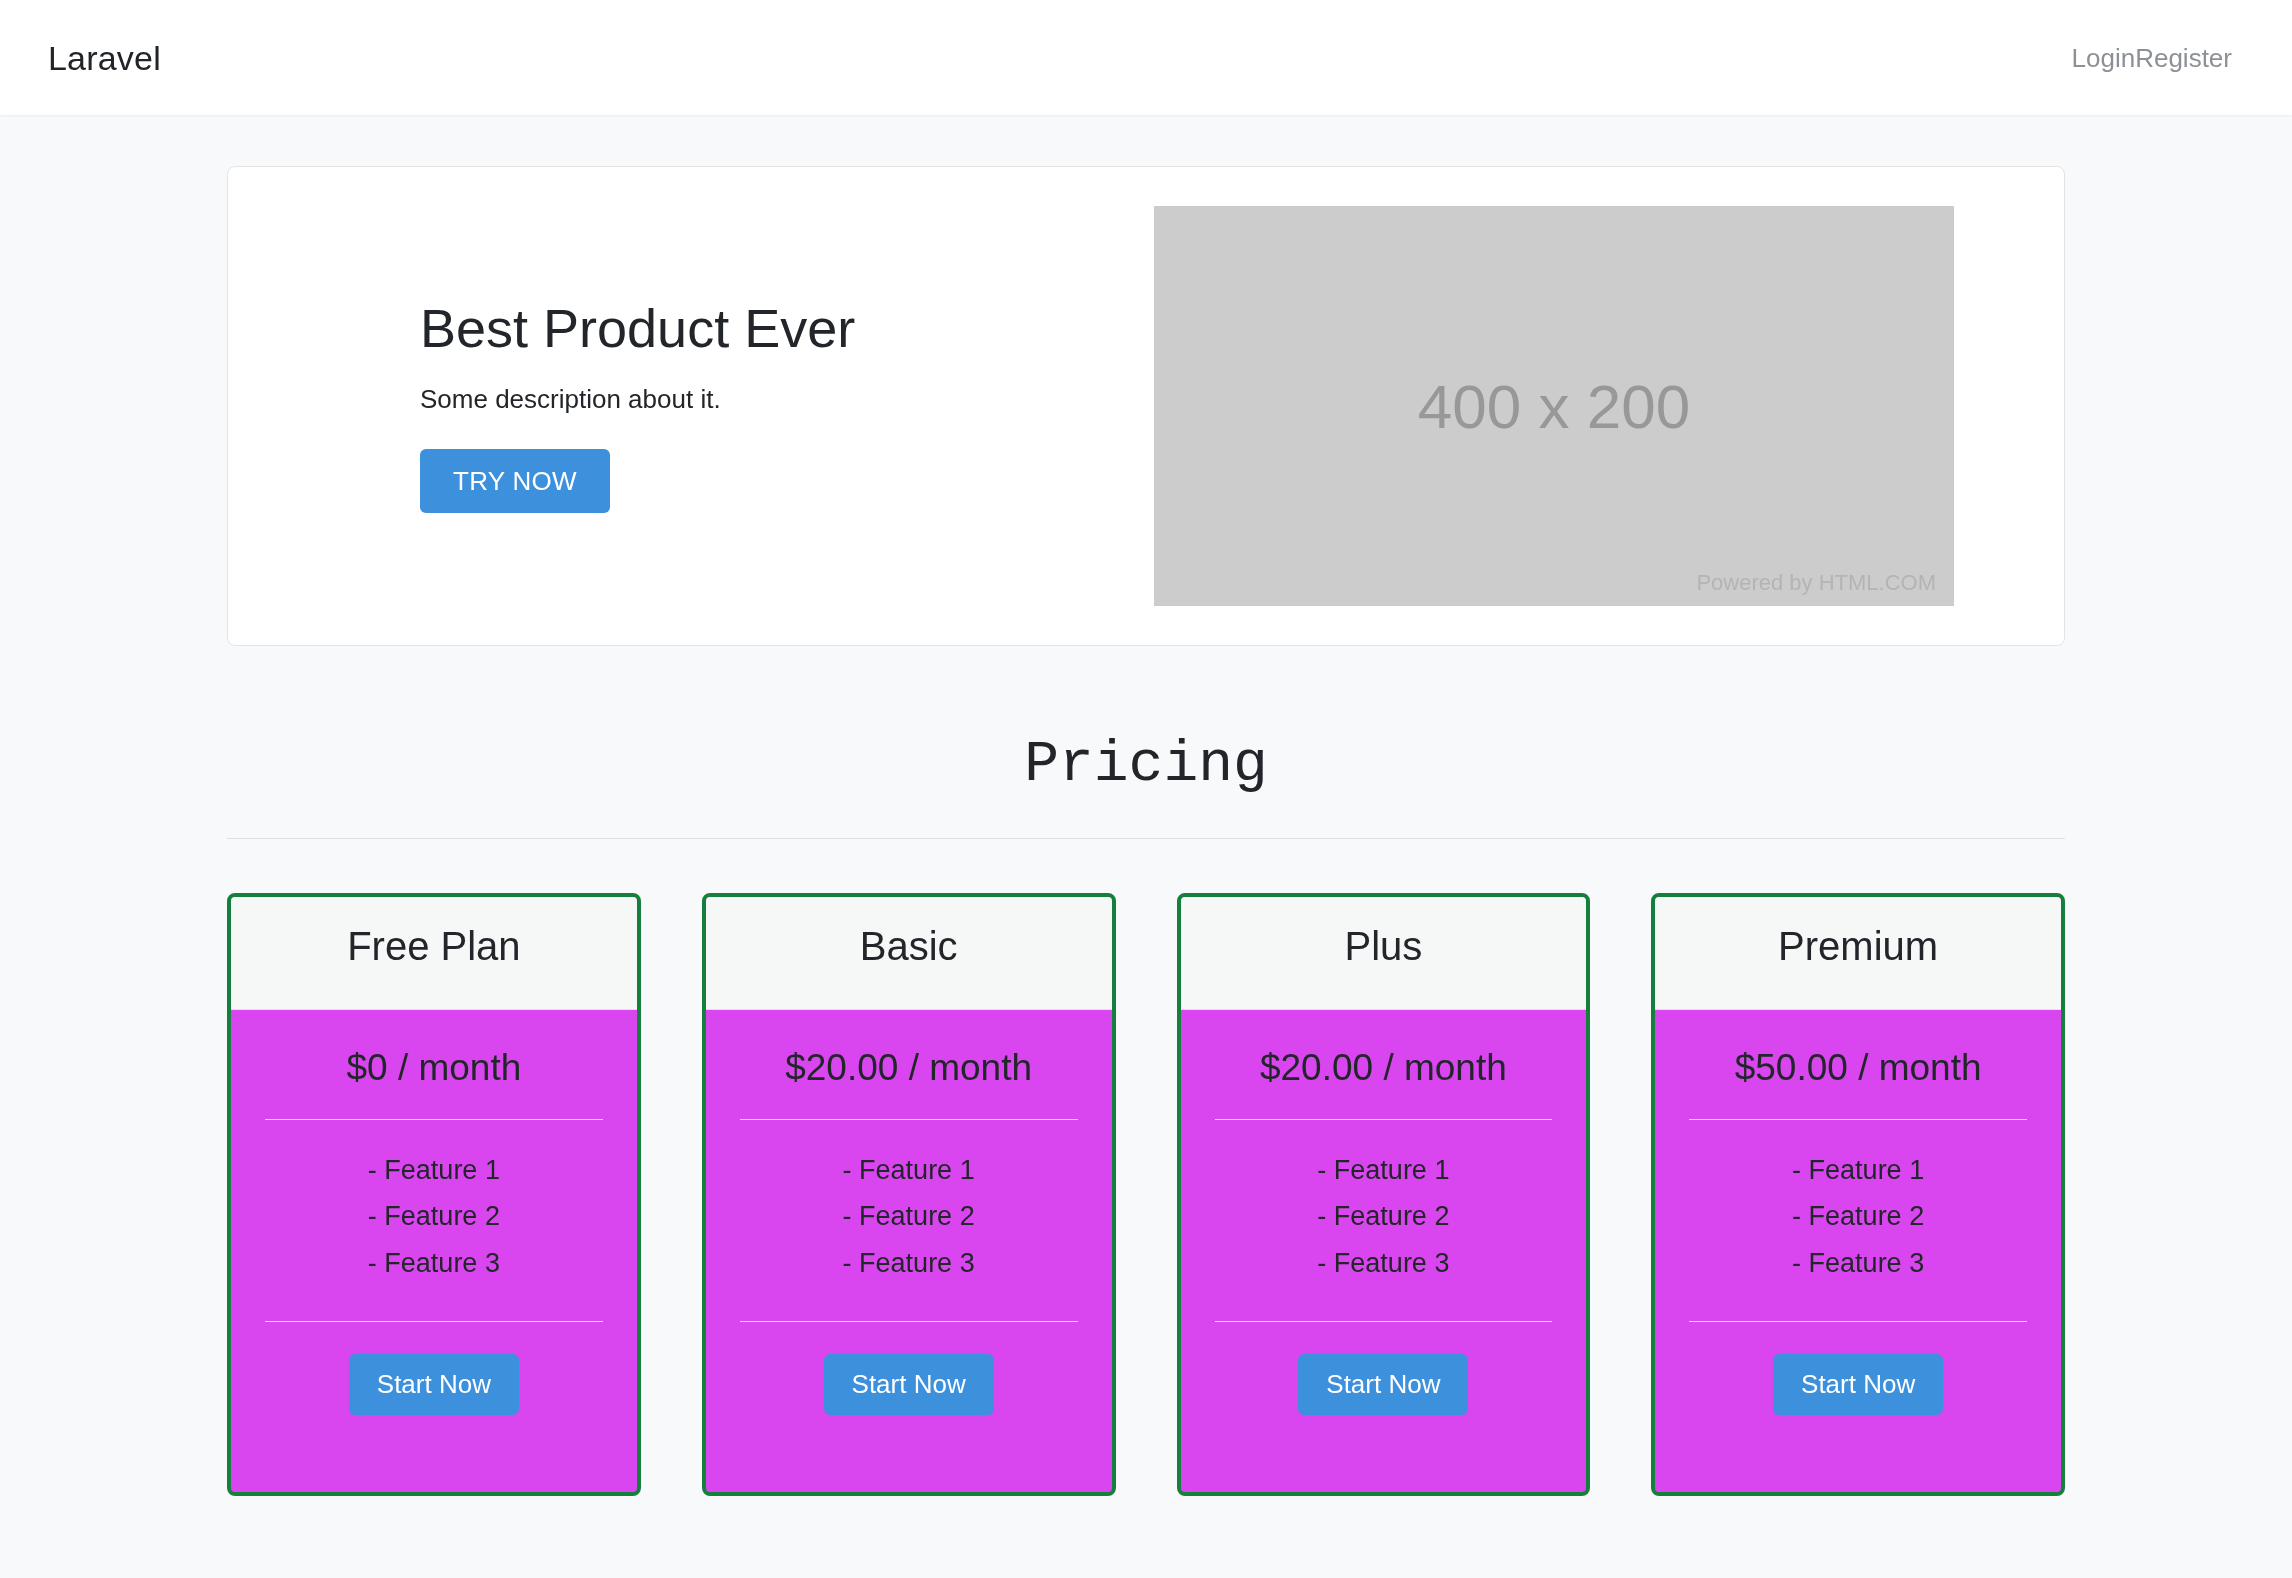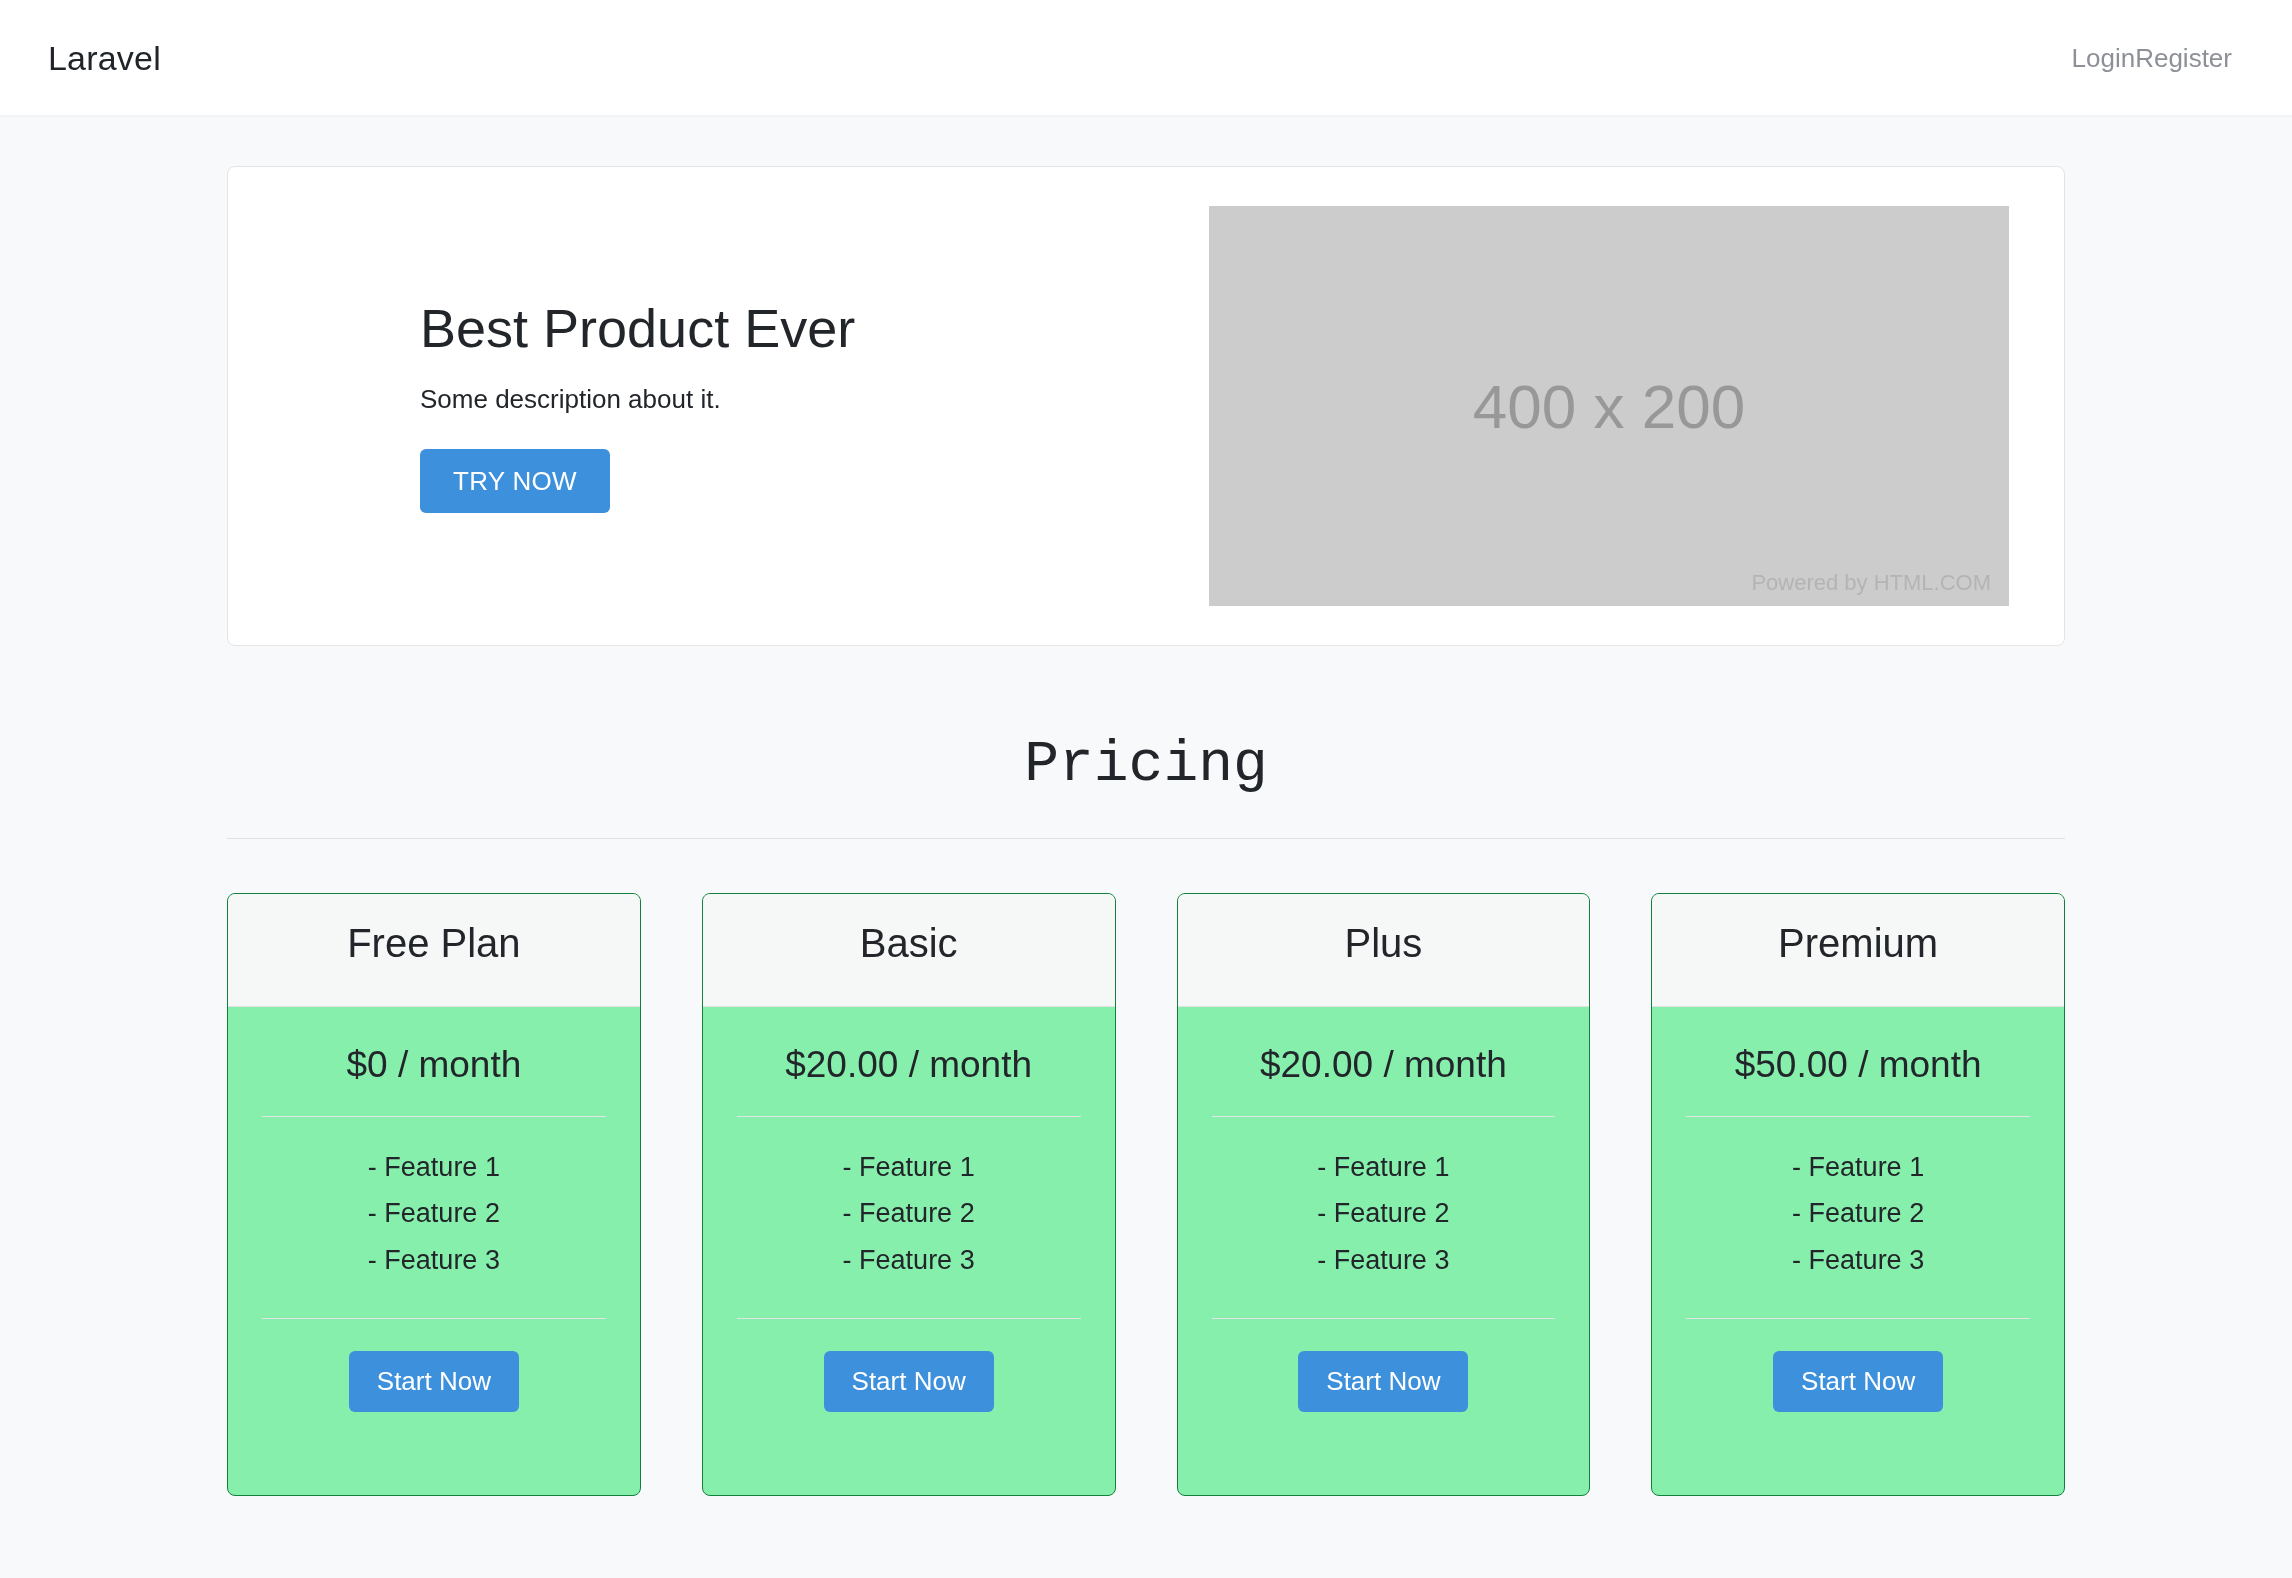--- a/index.html
+++ b/index.html
@@ -89,21 +89,21 @@
     padding: 19px 33px;
     font-family: inherit;
     line-height: 1;
     cursor: pointer;
     letter-spacing: .3px;
   }
   .hero-right {
     width: 50%;
     display: flex;
     align-items: center;
-    justify-content: center;
+    justify-content: flex-start;
     padding-left: 8px;
   }
   .placeholder-img {
     width: 800px;
     height: 400px;
     background: #cccccc;
     position: relative;
   }
   .placeholder-dim {
     position: absolute;
@@ -139,22 +139,22 @@
     margin: 38px 0 0 0;
   }
 
   .card-row {
     display: flex;
     gap: 61px;
     margin-top: 54px;
   }
   .price-card {
     flex: 1 1 0;
-    background: #86efac;
-    border: 1px solid #15803d;
+    background: #d946ef;
+    border: 4px solid #15803d;
     border-radius: 8px;
     overflow: hidden;
     display: flex;
     flex-direction: column;
     min-height: 603px;
   }
   .card-header {
     background: #f6f7f7;
     border-bottom: 1px solid #e0e2e4;
     padding: 26px 20px 40px 20px;

